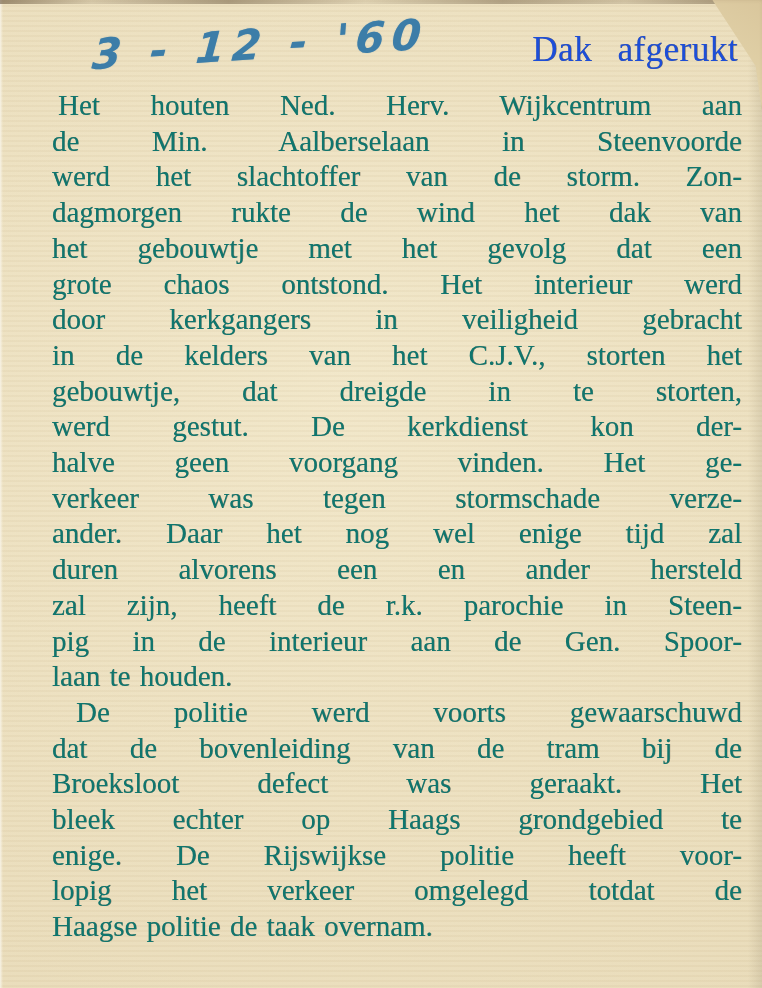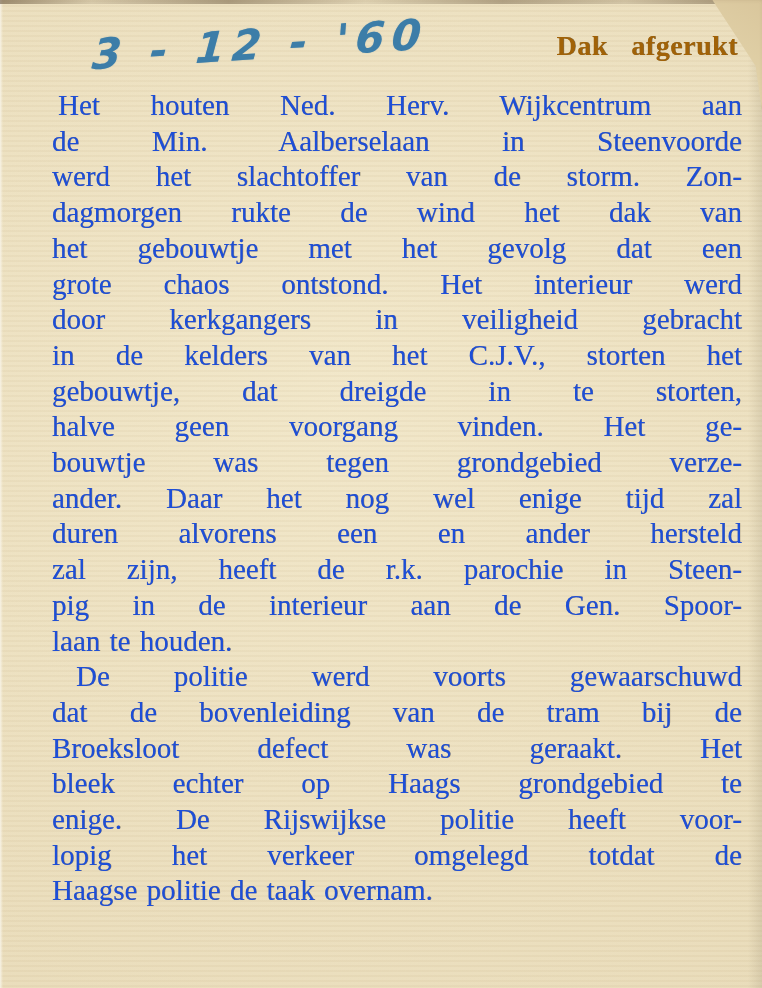--- a/index.html
+++ b/index.html
@@ -57,32 +57,32 @@
     font-style: italic;
     font-weight: bold;
     font-size: 42px;
     letter-spacing: 7px;
     transform: rotate(-3.5deg) skewX(-8deg);
     text-shadow: 0 0 1px rgba(60,125,168,0.55);
     white-space: nowrap;
   }
   .headline {
     position: absolute; right: 0; top: 16px;
-    color: #a16207;
-    font-weight: bold;
-    font-size: 28px;
+    color: #1d4ed8;
+    font-weight: normal;
+    font-size: 35px;
     word-spacing: 16px;
     letter-spacing: 0.5px;
     white-space: nowrap;
     text-shadow: 0.4px 0.4px 0 rgba(36,29,21,0.55);
   }
 
   .article {
     position: absolute; left: 52px; top: 88px; width: 690px;
-    color: #1d4ed8;
+    color: #0f766e;
     font-size: 29px;
     line-height: 35.7px;
     text-shadow: 0.35px 0.35px 0 rgba(41,34,26,0.45);
   }
   .line {
     text-align: justify;
     text-align-last: justify;
     white-space: normal;
     word-spacing: 2px;
   }
@@ -108,22 +108,23 @@
   <div class="para first-para">
       <div class="line">Het houten Ned. Herv. Wijkcentrum aan</div>
       <div class="line">de Min. Aalberselaan in Steenvoorde</div>
       <div class="line">werd het slachtoffer van de storm. Zon-</div>
       <div class="line">dagmorgen rukte de wind het dak van</div>
       <div class="line">het gebouwtje met het gevolg dat een</div>
       <div class="line">grote chaos ontstond. Het interieur werd</div>
       <div class="line">door kerkgangers in veiligheid gebracht</div>
       <div class="line">in de kelders van het C.J.V., storten het</div>
       <div class="line">gebouwtje, dat dreigde in te storten,</div>
+      <div class="line">werd gestut. De kerkdienst kon der-</div>
       <div class="line">halve geen voorgang vinden. Het ge-</div>
-      <div class="line">bouwtje was tegen grondgebied verze-</div>
+      <div class="line">verkeer was tegen stormschade verze-</div>
       <div class="line">ander. Daar het nog wel enige tijd zal</div>
       <div class="line">duren alvorens een en ander hersteld</div>
       <div class="line">zal zijn, heeft de r.k. parochie in Steen-</div>
       <div class="line">pig in de interieur aan de Gen. Spoor-</div>
       <div class="line last">laan te houden.</div>
     </div>
   <div class="para indent">
       <div class="line">De politie werd voorts gewaarschuwd</div>
       <div class="line">dat de bovenleiding van de tram bij de</div>
       <div class="line">Broeksloot defect was geraakt. Het</div>

